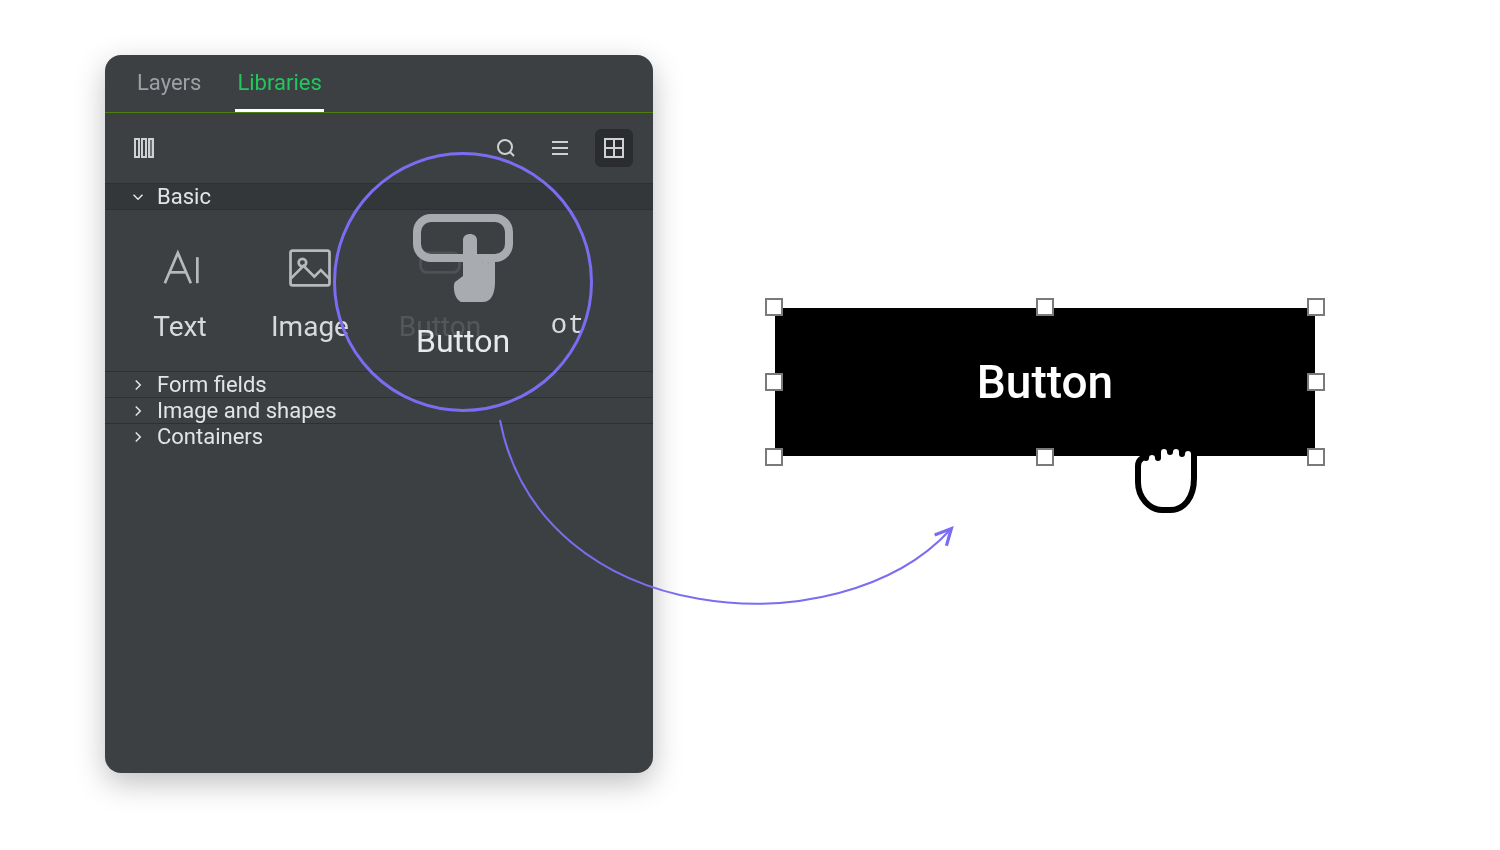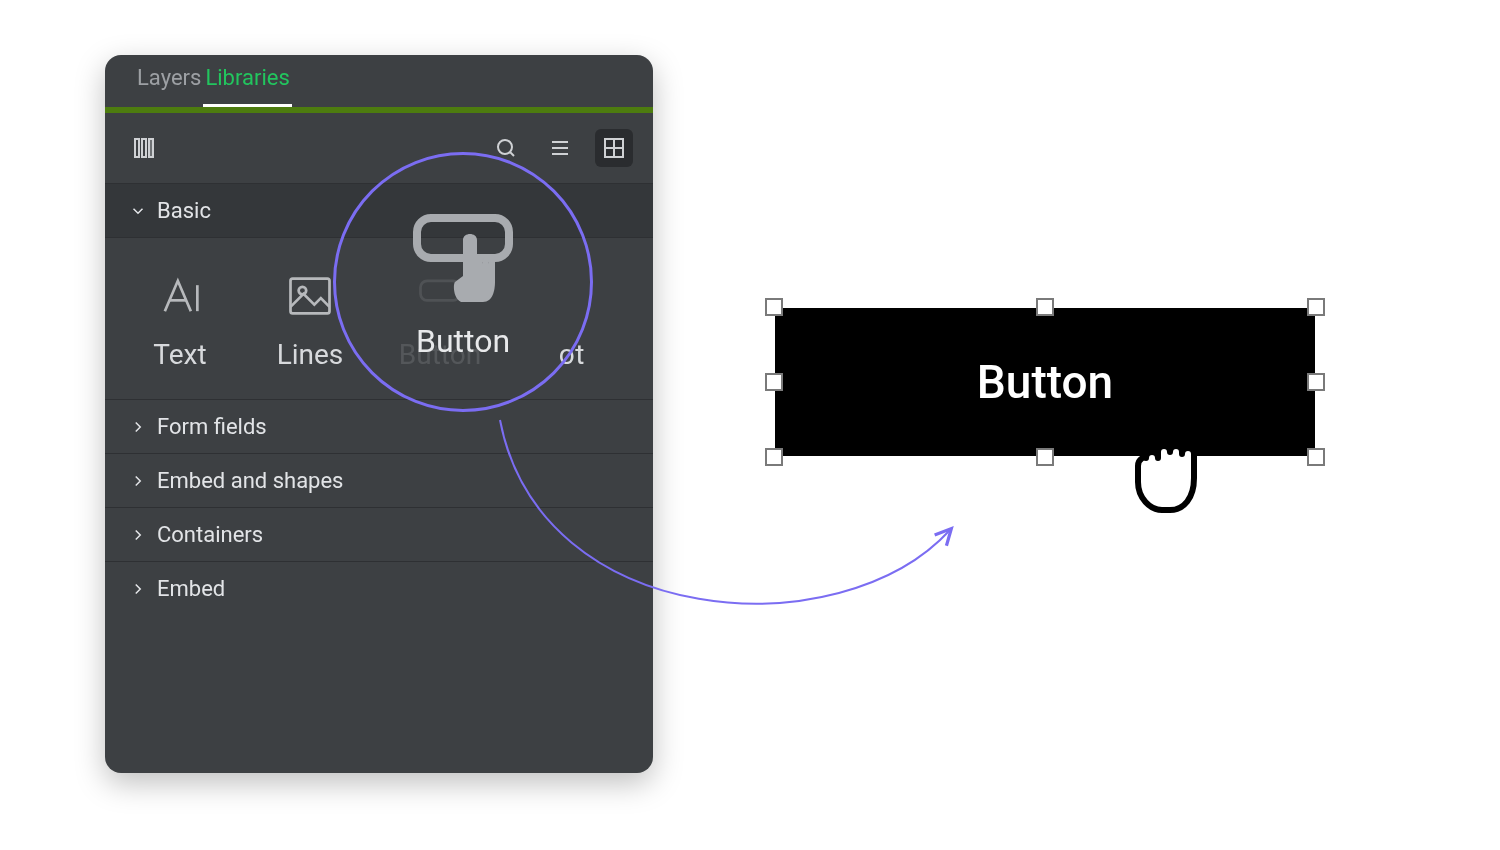--- a/index.html
+++ b/index.html
@@ -23,23 +23,24 @@
     background: #3d4043;
     border-radius: 16px;
     color: #d7d9dc;
     box-shadow: 0 10px 30px rgba(0,0,0,.25);
     overflow: hidden;
   }
 
   .tabs {
     display: flex;
     align-items: flex-end;
+    gap: 32px;
     padding: 10px 30px 0 30px;
     height: 58px;
-    border-bottom: 6px solid #4d7c0f;
+    border-bottom: 1px solid #4d7c0f;
   }
   .tab {
     font-size: 22px;
     padding: 0 2px 14px 2px;
     color: #9da0a4;
     cursor: pointer;
     border-bottom: 3px solid transparent;
   }
   .tab.active {
     color: #22c55e;
@@ -61,21 +62,21 @@
     border-radius: 6px;
     cursor: pointer;
   }
   .tb-btn.active { background: #2a2c2f; }
   .tb-btn svg { width: 24px; height: 24px; }
 
   .section-header {
     display: flex;
     align-items: center;
     gap: 10px;
-    padding: 14px 24px;
+    padding: 0 24px;
     background: #34373a;
     font-size: 22px;
     color: #e2e4e7;
     cursor: pointer;
     border-top: 1px solid #2e3033;
     border-bottom: 1px solid #2e3033;
   }
   .section-header.collapsed { background: transparent; border-bottom: none; }
   .section-header .chev { display: inline-flex; }
   .section-header svg { width: 18px; height: 18px; }
@@ -96,21 +97,21 @@
     height: 56px;
     display:flex; align-items:center; justify-content:center;
     color:#b7b9bc;
   }
   .comp .icon-slot svg { width: 52px; height: 52px; }
   .comp .label {
     margin-top: 14px;
     font-size: 28px;
     color:#d7d9dc;
   }
-  .comp.partial .label { letter-spacing: .5px; }
+  .comp.partial .label { letter-spacing: .5px; font-family: Liberation Mono, monospace; }
 
   
   .highlight-circle {
     position: absolute;
     left: 333px;
     top: 152px;
     width: 260px;
     height: 260px;
     border: 3px solid #7b6df2;
     border-radius: 50%;
@@ -249,21 +250,21 @@
       </div>
 
       <div class="comp">
         <div class="icon-slot">
           <svg viewBox="0 0 48 48" fill="none" stroke="currentColor" stroke-width="2.5">
             <rect x="6" y="8" width="36" height="32" rx="2"></rect>
             <circle cx="17" cy="19" r="3.5"></circle>
             <path d="M6 34 L18 22 L28 32 L34 26 L42 34"></path>
           </svg>
         </div>
-        <div class="label">Lines</div>
+        <div class="label">Image</div>
       </div>
 
       <div class="comp" style="opacity:.15">
         <div class="icon-slot">
           <svg viewBox="0 0 48 48" fill="none" stroke="currentColor" stroke-width="2.5">
             <rect x="6" y="10" width="36" height="18" rx="6"></rect>
           </svg>
         </div>
         <div class="label">Button</div>
       </div>
@@ -284,37 +285,29 @@
           </svg>
       </span>
       <span>Form fields</span>
     </div>
     <div class="section-header collapsed">
       <span class="chev">
         <svg viewBox="0 0 24 24" fill="none" stroke="currentColor" stroke-width="2">
             <polyline points="9 6 15 12 9 18"></polyline>
           </svg>
       </span>
-      <span>Embed and shapes</span>
+      <span>Image and shapes</span>
     </div>
     <div class="section-header collapsed">
       <span class="chev">
         <svg viewBox="0 0 24 24" fill="none" stroke="currentColor" stroke-width="2">
             <polyline points="9 6 15 12 9 18"></polyline>
           </svg>
       </span>
       <span>Containers</span>
-    </div>
-    <div class="section-header collapsed">
-      <span class="chev">
-        <svg viewBox="0 0 24 24" fill="none" stroke="currentColor" stroke-width="2">
-            <polyline points="9 6 15 12 9 18"></polyline>
-          </svg>
-      </span>
-      <span>Embed</span>
     </div>
   </div>
 </div>
 
 <div class="highlight-circle">
   <div class="big-icon">
     <svg viewBox="0 0 120 110" fill="none">
       <rect x="14" y="14" width="92" height="40" rx="14" stroke="#a8abaf" stroke-width="8" fill="none"></rect>
       <g fill="#a8abaf">
         <path d="M60 36

